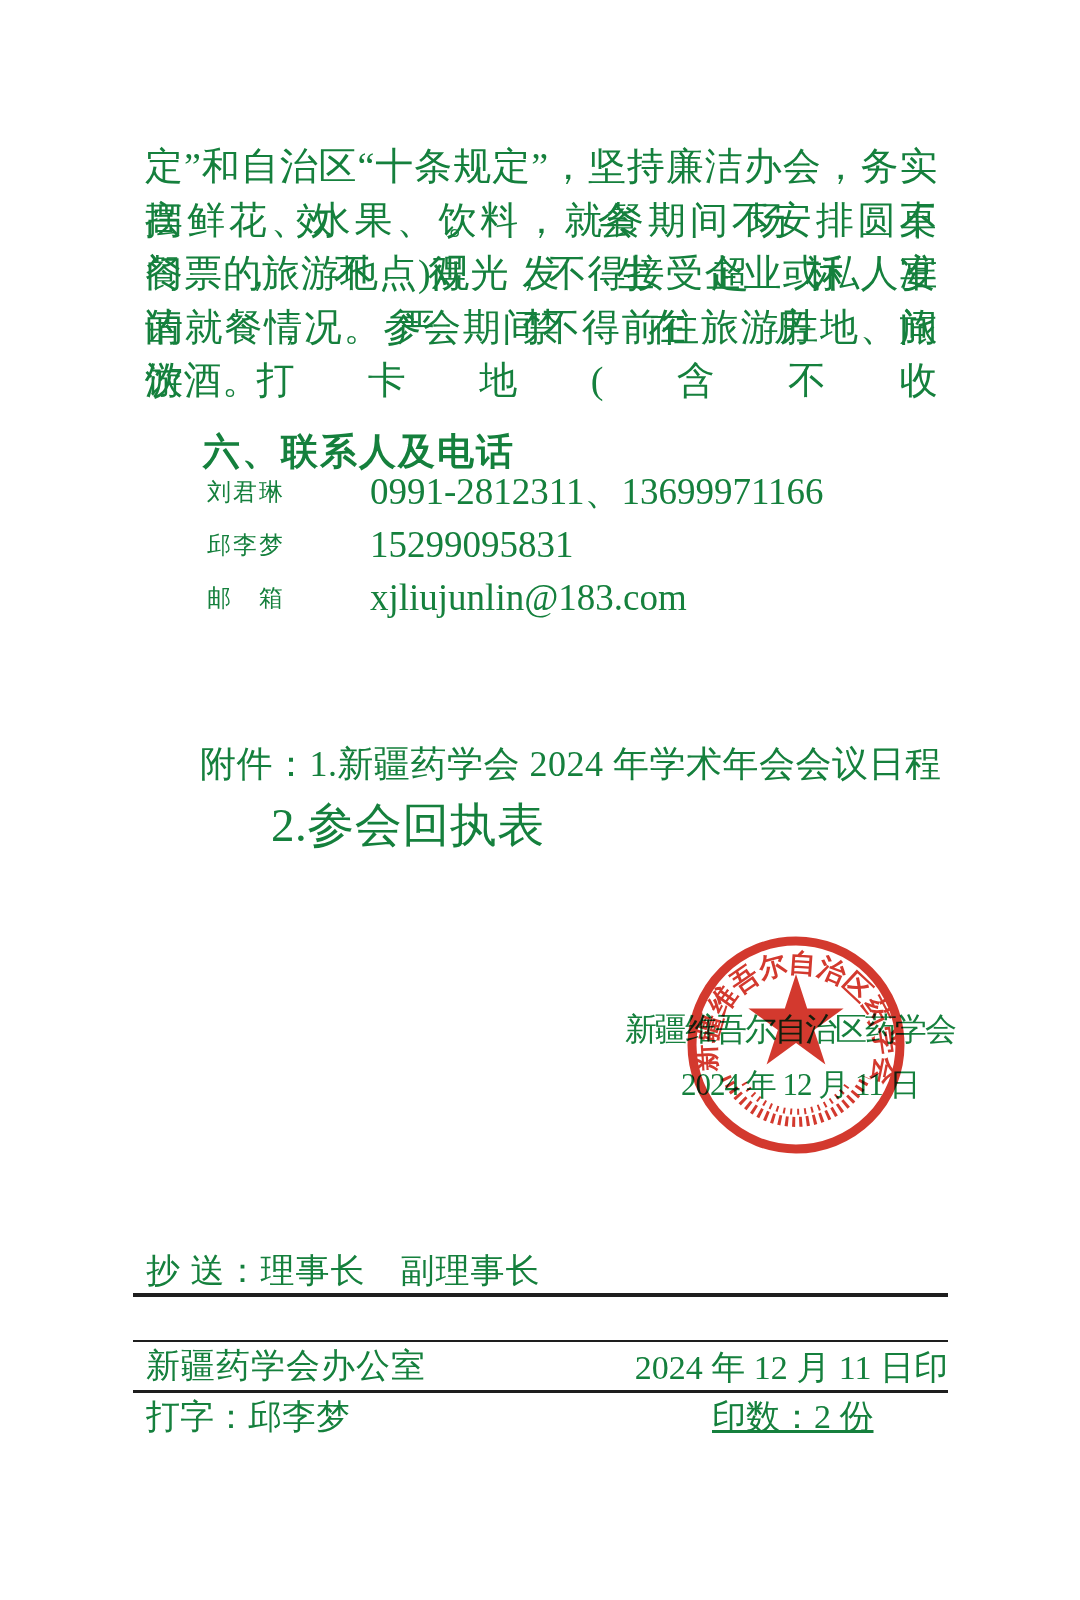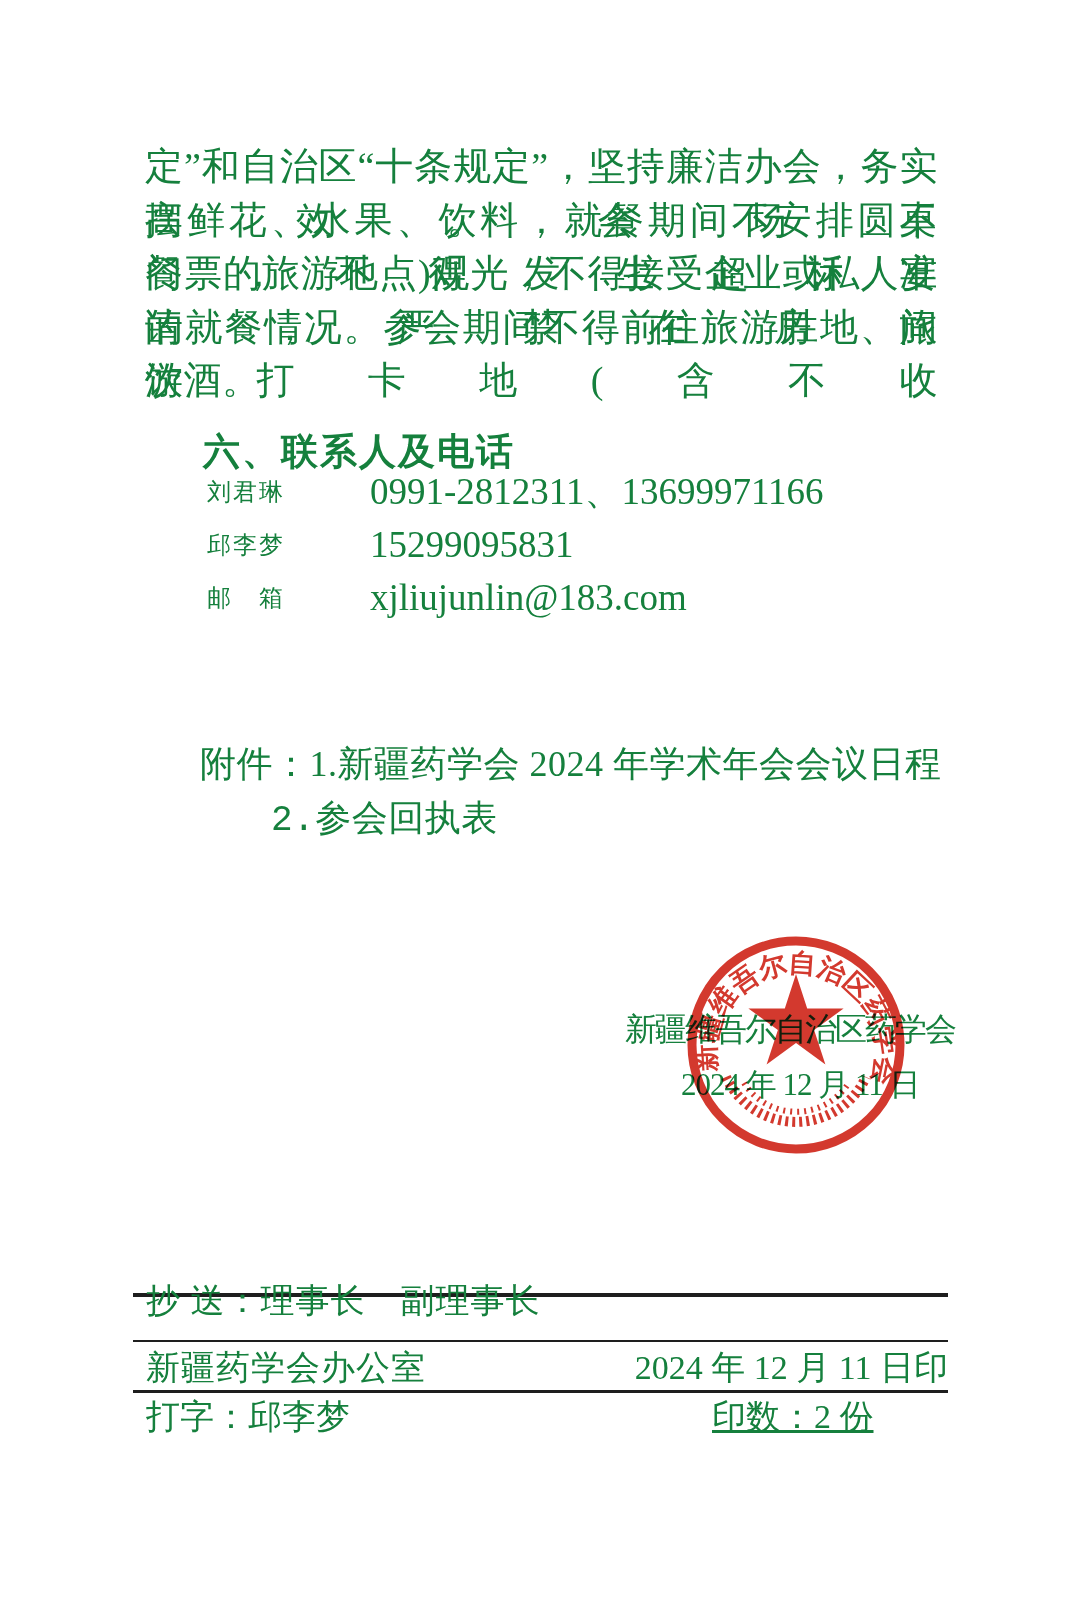--- a/index.html
+++ b/index.html
@@ -61,23 +61,22 @@
   
   .attach1 {
     position: absolute;
     left: 200px; top: 740px;
     font-size: 36px; letter-spacing: 0.5px;
     white-space: pre;
   }
   .attach2 {
     position: absolute;
     left: 271px; top: 794px;
-    font-size: 36px; letter-spacing: 0.5px;
+    font-size: 47px; letter-spacing: 0.5px;
     white-space: pre;
-    font-family: Liberation Mono, monospace;
   }
   
   .sig-org {
     position: absolute;
     left: 625px; top: 1008px;
     font-size: 32px; letter-spacing: -2px;
     white-space: pre;
   }
   .sig-date {
     position: absolute;
@@ -92,22 +91,22 @@
     width: 230px; height: 230px;
     mix-blend-mode: multiply;
     opacity: 0.92;
   }
   
   .rule { position: absolute; left: 133px; width: 815px; background: #1e1e1e; }
   .rule-top   { top: 1293px; height: 4px; }
   .rule-mid   { top: 1340px; height: 2px; }
   .rule-low   { top: 1390px; height: 3px; }
   .f-row { position: absolute; font-size: 34px; line-height: 42px; white-space: pre; }
-  .f-cc     { left: 146px; top: 1280px; letter-spacing: 1px; text-align: center; }
-  .f-office { left: 146px; top: 1347px; letter-spacing: 1px; }
+  .f-cc     { left: 146px; top: 1250px; letter-spacing: 1px; text-align: center; }
+  .f-office { left: 146px; top: 1347px; letter-spacing: 1px; font-family: Liberation Mono, monospace; }
   .f-pdate  { right: 132px; top: 1347px; }
   .f-typist { left: 146px; top: 1396px; }
   .f-proof  { left: 370px; top: 1396px; }
   .f-copies { left: 712px; top: 1396px; text-decoration: underline; }
 </style>
 </head>
 <body>
 
 <div class="page">
 

